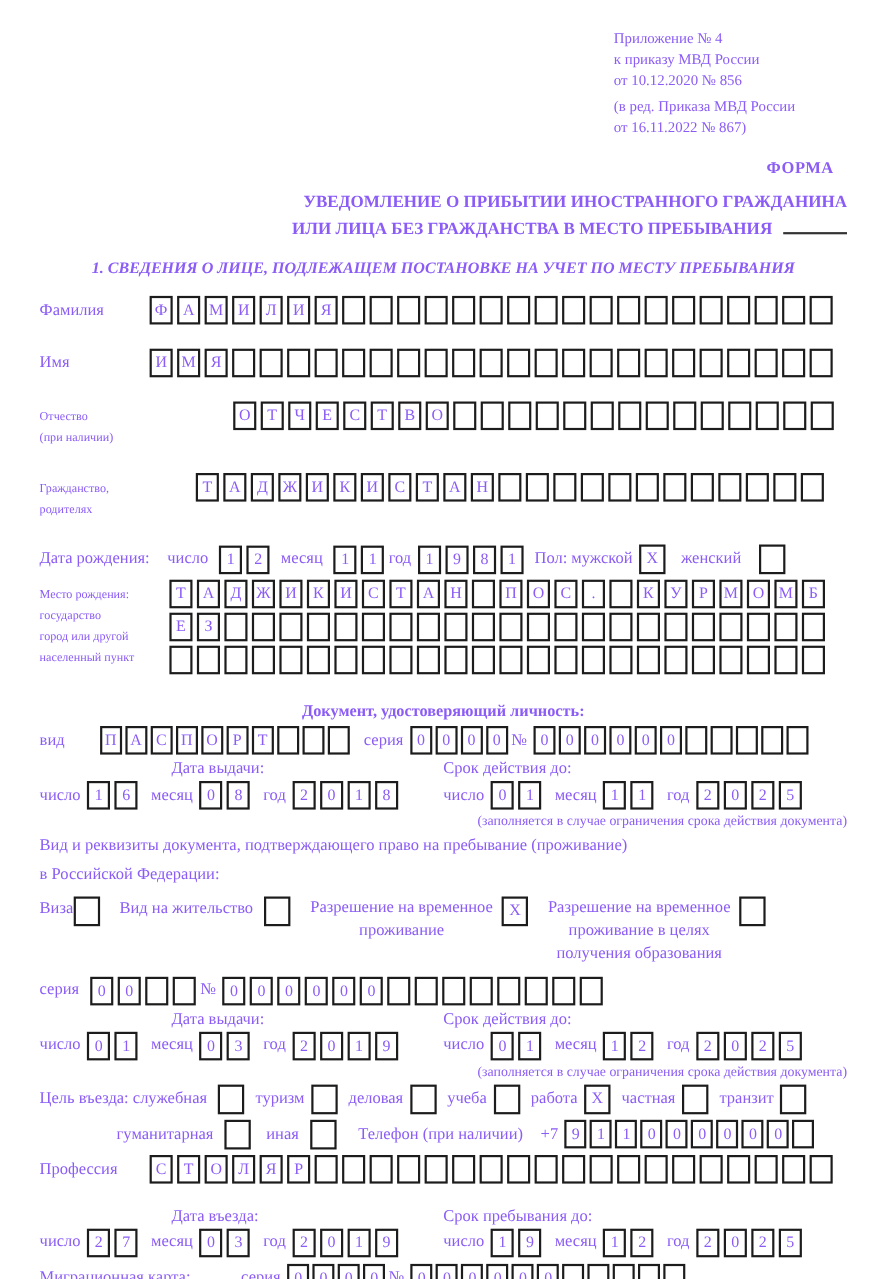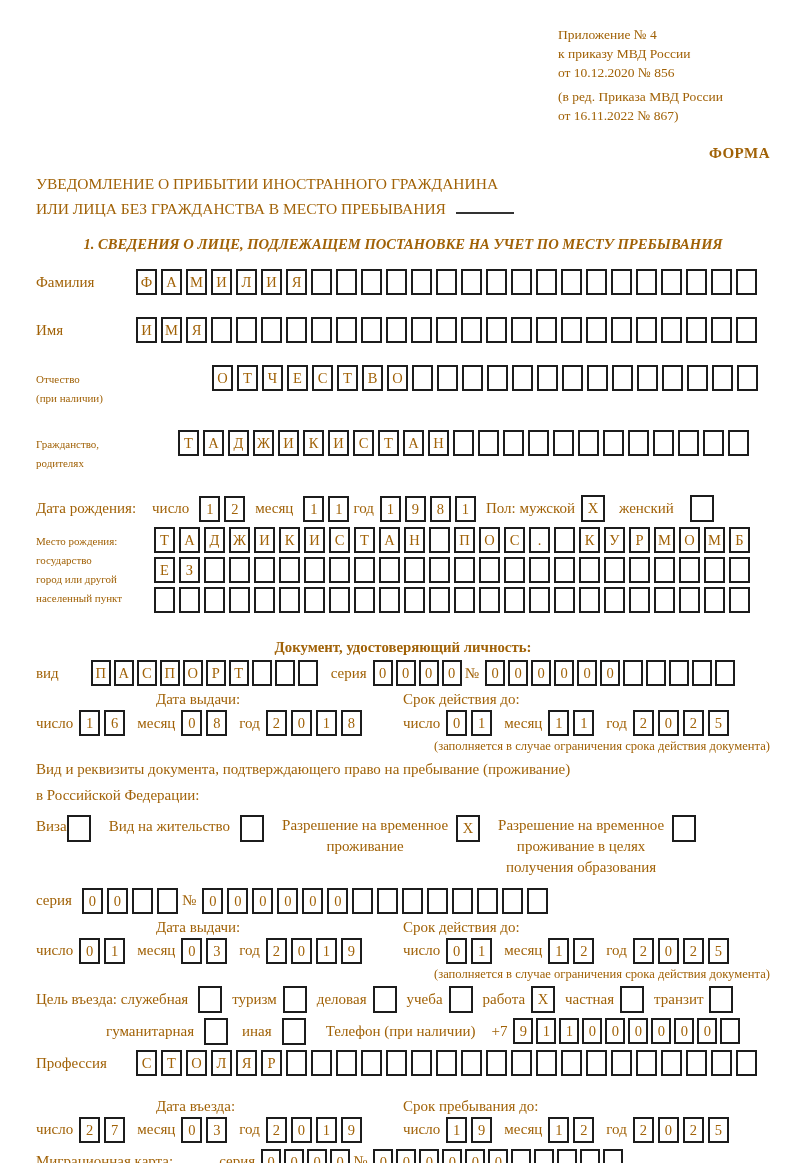--- a/index.html
+++ b/index.html
@@ -1,23 +1,23 @@
 <!DOCTYPE html>
 <html><head>
 <meta charset="utf-8">
 <style>
   html,body{margin:0;padding:0;background:#fff;}
   .page{width:800px;height:1163px;box-sizing:border-box;padding:26px 30px 10px 36px;
-        background:#fff;color:#a16207;font-family:"Liberation Serif","DejaVu Serif",serif;
+        background:#fff;color:#8b5cf6;font-family:"Liberation Serif","DejaVu Serif",serif;
         overflow:hidden;position:relative;}
   
   .appendix{margin-left:auto;width:212px;font-size:13.5px;line-height:1.4;}
   .appendix .edition{margin-top:5px;}
-  .forma{text-align:right;font-weight:bold;font-size:15px;margin:20px 0 10px 0;letter-spacing:.5px;}
-  .title{text-align:left;font-weight:normal;font-size:15.5px;line-height:1.6;margin:4px 0 10px 0;}
+  .forma{text-align:right;font-weight:bold;font-size:15px;margin:20px 12px 10px 0;letter-spacing:.5px;}
+  .title{text-align:right;font-weight:bold;font-size:15.5px;line-height:1.6;margin:4px 0 10px 0;}
   .blank-line{display:inline-block;width:58px;border-bottom:2px solid #333;margin-left:10px;height:14px;}
   .sec-head{text-align:center;font-weight:bold;font-size:14.6px;margin:14px 0 16px 0;font-style:italic;}
   
   .row{display:flex;align-items:flex-start;margin-bottom:22px;}
   .lab{font-size:15px;padding-top:5px;flex-shrink:0;}
   .lab2{display:flex;flex-direction:column;font-size:11px;line-height:19px;padding-top:5px;flex-shrink:0;}
   .w100{width:100px;}.w176{width:176px;}.w142{width:142px;}.w118{width:118px;}
   .cells{display:inline-flex;white-space:nowrap;}
   .cell{display:inline-block;box-sizing:border-box;width:21px;height:26px;margin-right:4px;
         border:2px solid #1c1c1c;font-size:14.5px;text-align:center;line-height:22px;background:#fff;}

